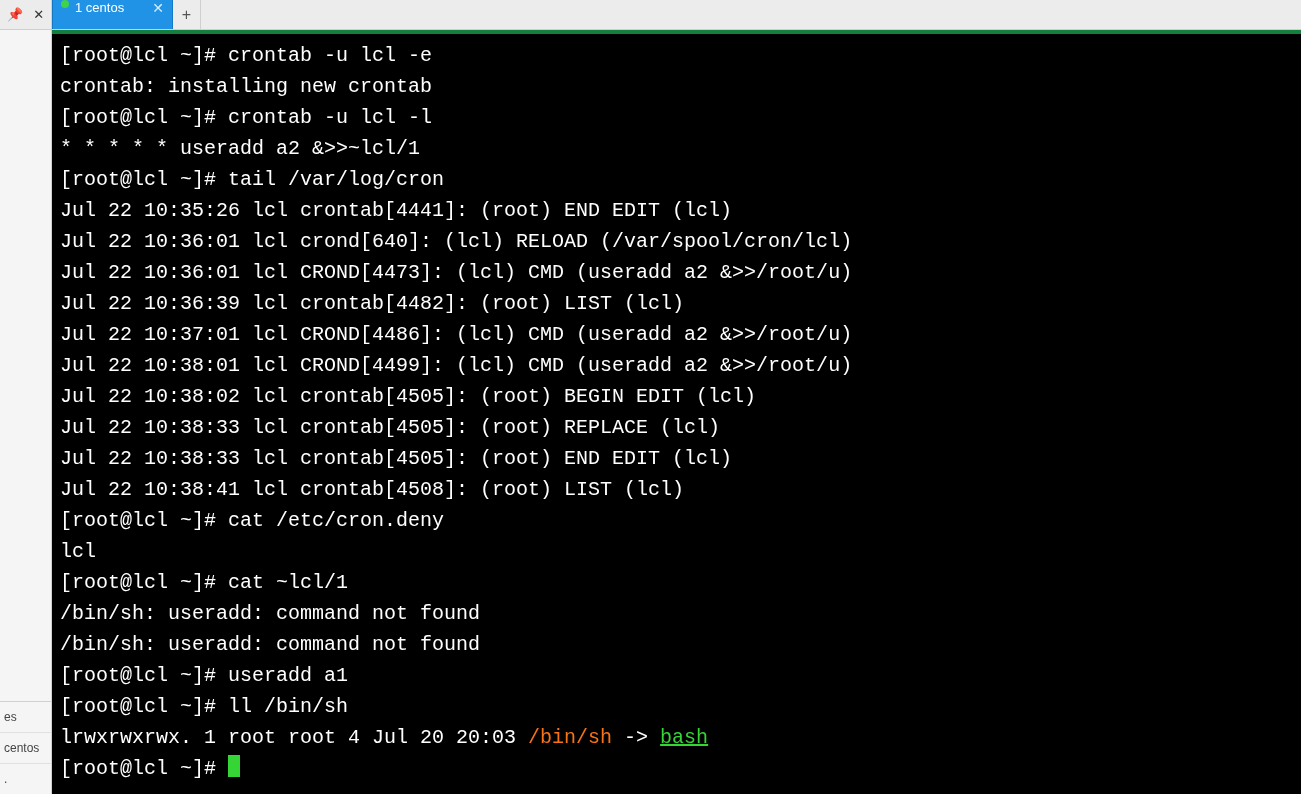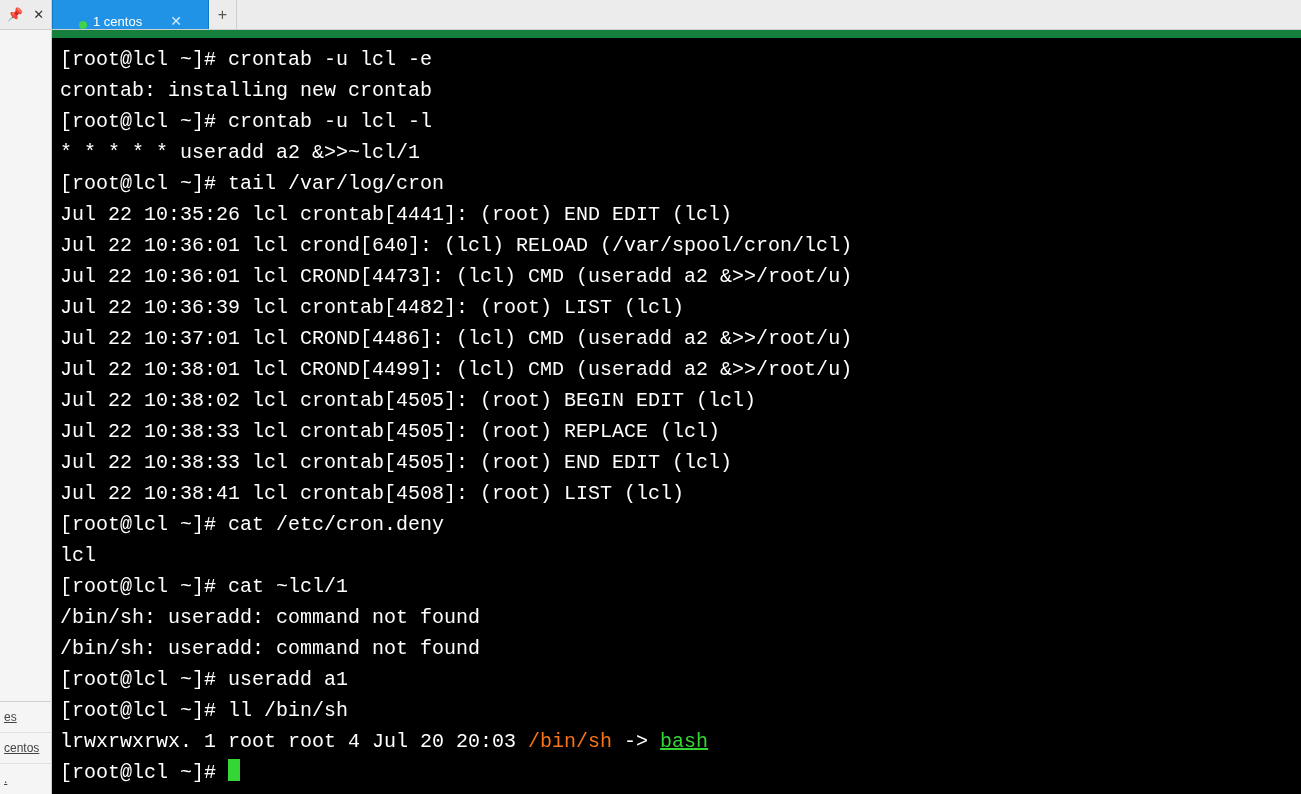--- a/index.html
+++ b/index.html
@@ -4,37 +4,37 @@
 <style>
   * { margin: 0; padding: 0; box-sizing: border-box; }
   html, body { width: 1301px; height: 794px; overflow: hidden; font-family: sans-serif; }
   body { background: #ececec; display: flex; flex-direction: column; }
 
   
   .tabbar { height: 30px; background: #ececec; display: flex; align-items: stretch; border-bottom: 1px solid #cfcfcf; user-select: none; }
   .left-toolbar { width: 52px; display: flex; align-items: center; justify-content: center; gap: 10px; padding: 0 4px; background: #ececec; border-right: 1px solid #cfcfcf; }
   .left-toolbar .ico { font-size: 13px; color: #333; cursor: pointer; }
 
-  .tab { display: flex; align-items: flex-end; background: #2093e6; color: #fff; padding: 0 26px; font-size: 13px; border-left: 1px solid #1578c2; border-right: 1px solid #1578c2; }
+  .tab { display: flex; align-items: flex-start; background: #2093e6; color: #fff; padding: 0 8px; font-size: 13px; border-left: 1px solid #1578c2; border-right: 1px solid #1578c2; }
   .tab .status-dot { width: 8px; height: 8px; border-radius: 50%; background: #3fd24a; margin-right: 6px; }
   .tab .label { margin-right: 28px; }
   .tab .close { color: #d7ecfb; font-size: 14px; cursor: pointer; }
 
   .newtab { width: 28px; display: flex; align-items: center; justify-content: center; background: #ececec; font-size: 16px; color: #555; border-right: 1px solid #cfcfcf; cursor: pointer; }
 
   
   .main { flex: 1; display: flex; min-height: 0; }
 
-  .sidebar { width: 52px; background: #f5f5f5; border-right: 1px solid #d0d0d0; display: flex; flex-direction: column; justify-content: flex-end; font-size: 12px; color: #444; text-decoration: underline; }
+  .sidebar { width: 52px; background: #f5f5f5; border-right: 1px solid #d0d0d0; display: flex; flex-direction: column; justify-content: flex-end; font-size: 12px; color: #444; }
   .sidebar-top { flex: 1; }
   .sidebar-bottom { border-top: 1px solid #d0d0d0; }
   .sidebar-item { padding: 8px 4px; border-top: 1px solid #e0e0e0; text-align: left; white-space: nowrap; overflow: hidden; cursor: pointer; }
   .sidebar-item:first-child { border-top: none; }
 
-  .terminal-wrap { flex: 1; background: #000; border-top: 8px solid #15803d; overflow: hidden; }
+  .terminal-wrap { flex: 1; background: #000; border-top: 4px solid #15803d; overflow: hidden; }
   .terminal { font-family: "Consolas","Menlo","Liberation Mono",monospace; font-size: 20px; line-height: 31px; color: #ffffff; padding: 6px 8px 0 8px; white-space: pre; letter-spacing: 0px; }
   .cyan { color: #f97316; }
   .green { color: #34d534; text-decoration: underline; }
   .cursor { display: inline-block; width: 12px; height: 22px; background: #34d534; vertical-align: -3px; }
 </style>
 </head>
 <body>
 
 <div class="tabbar">
   <div class="left-toolbar">

